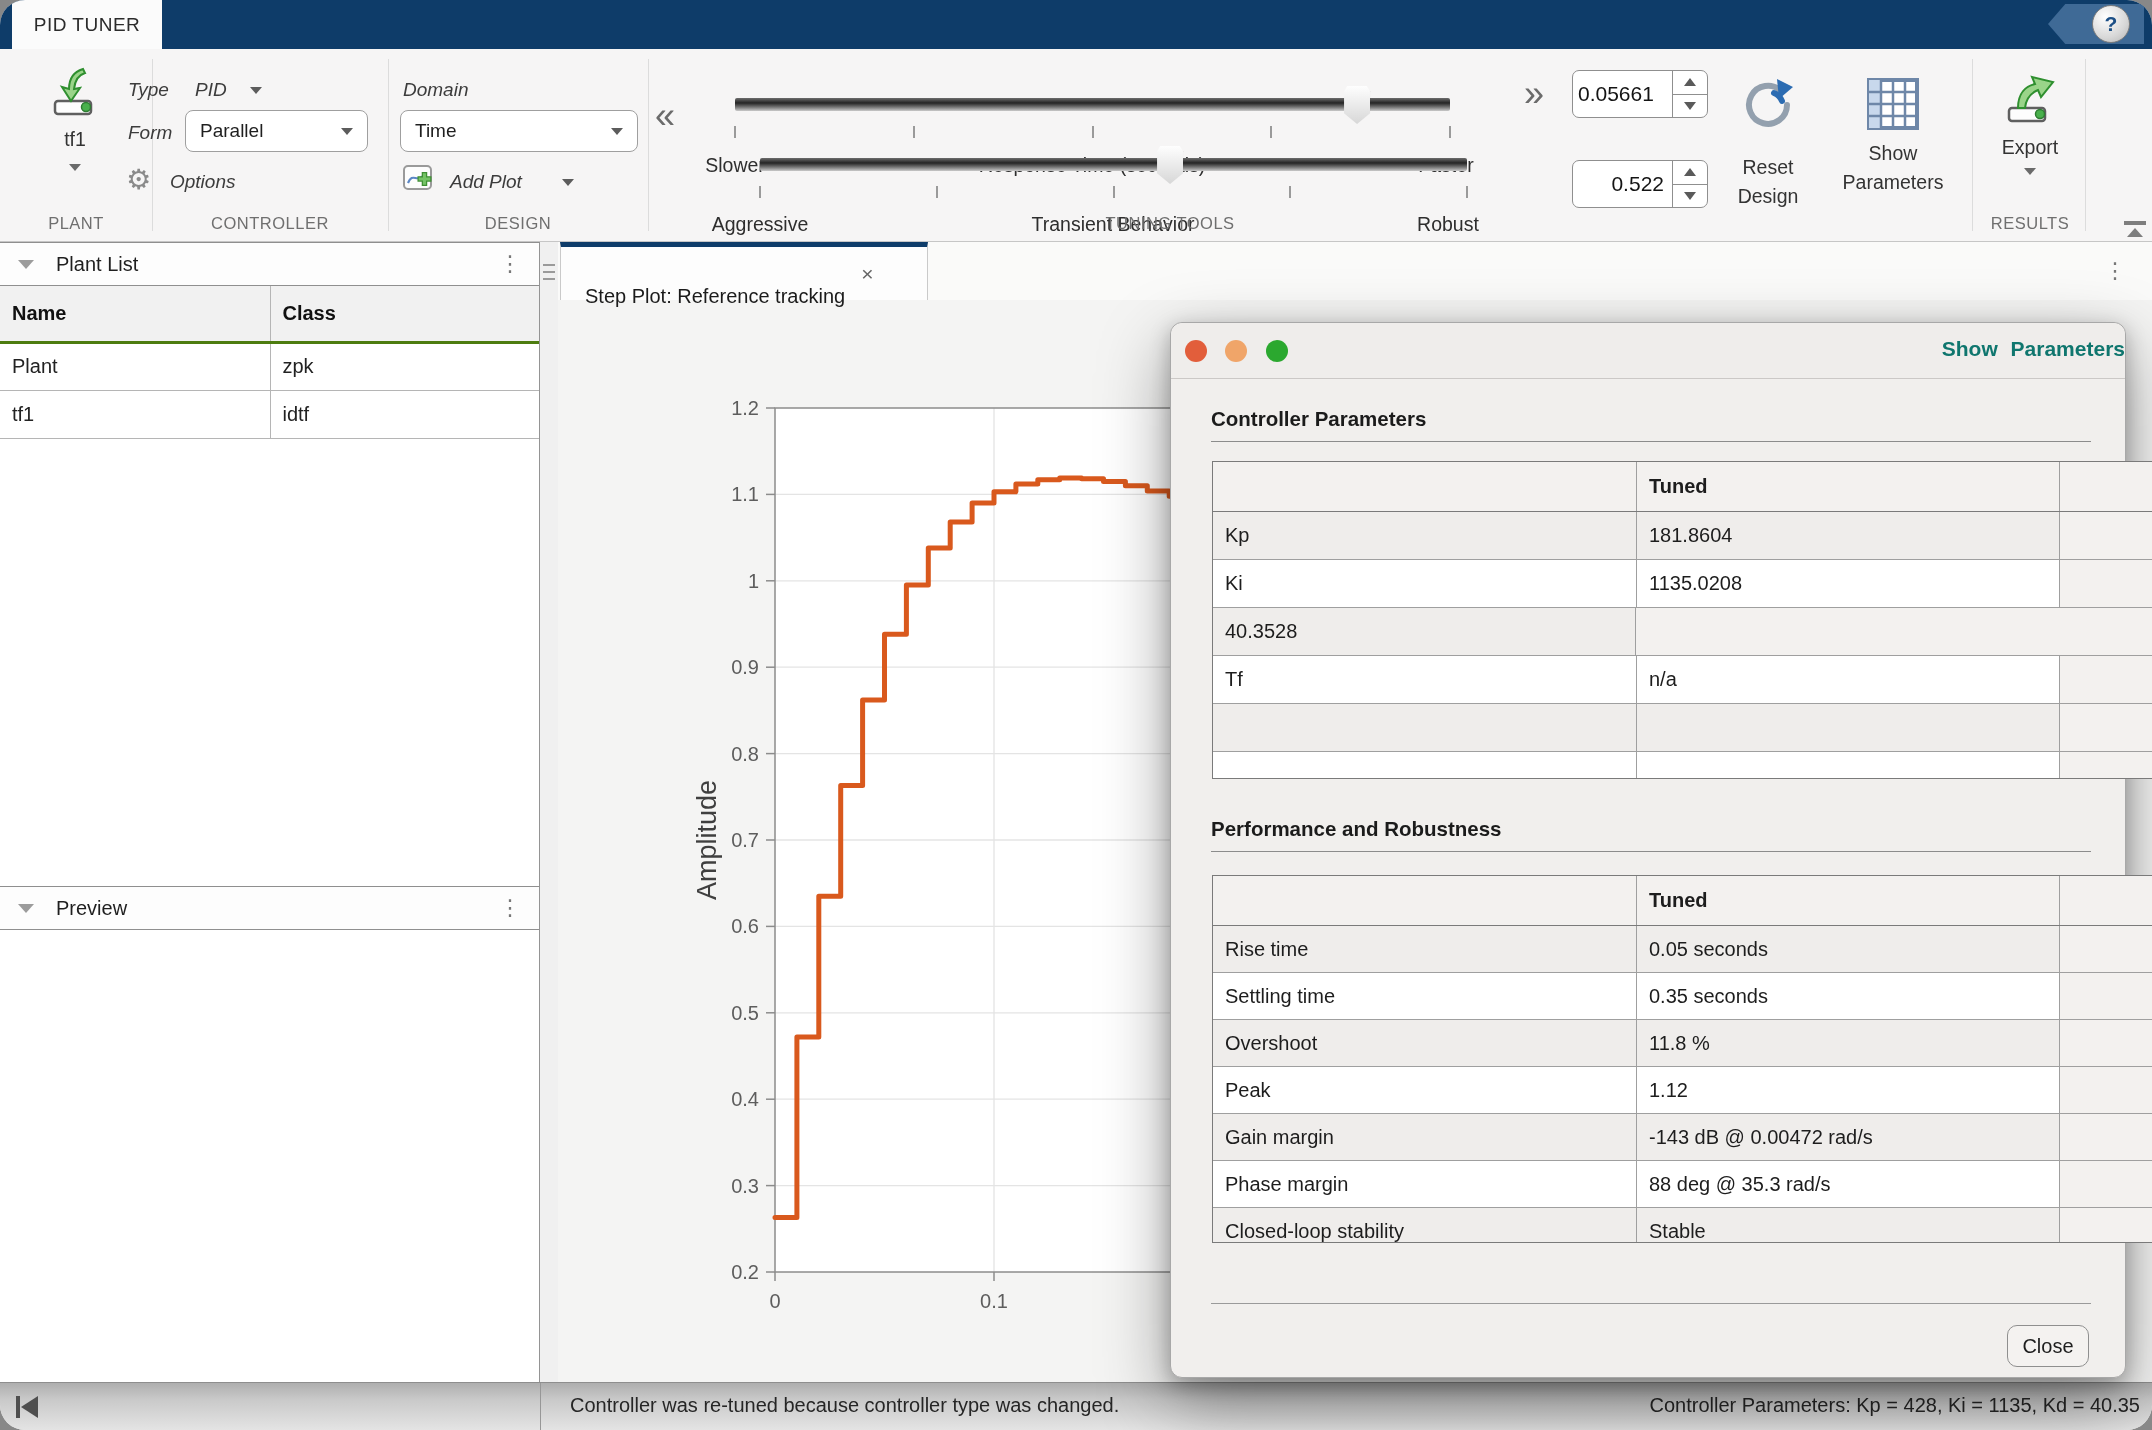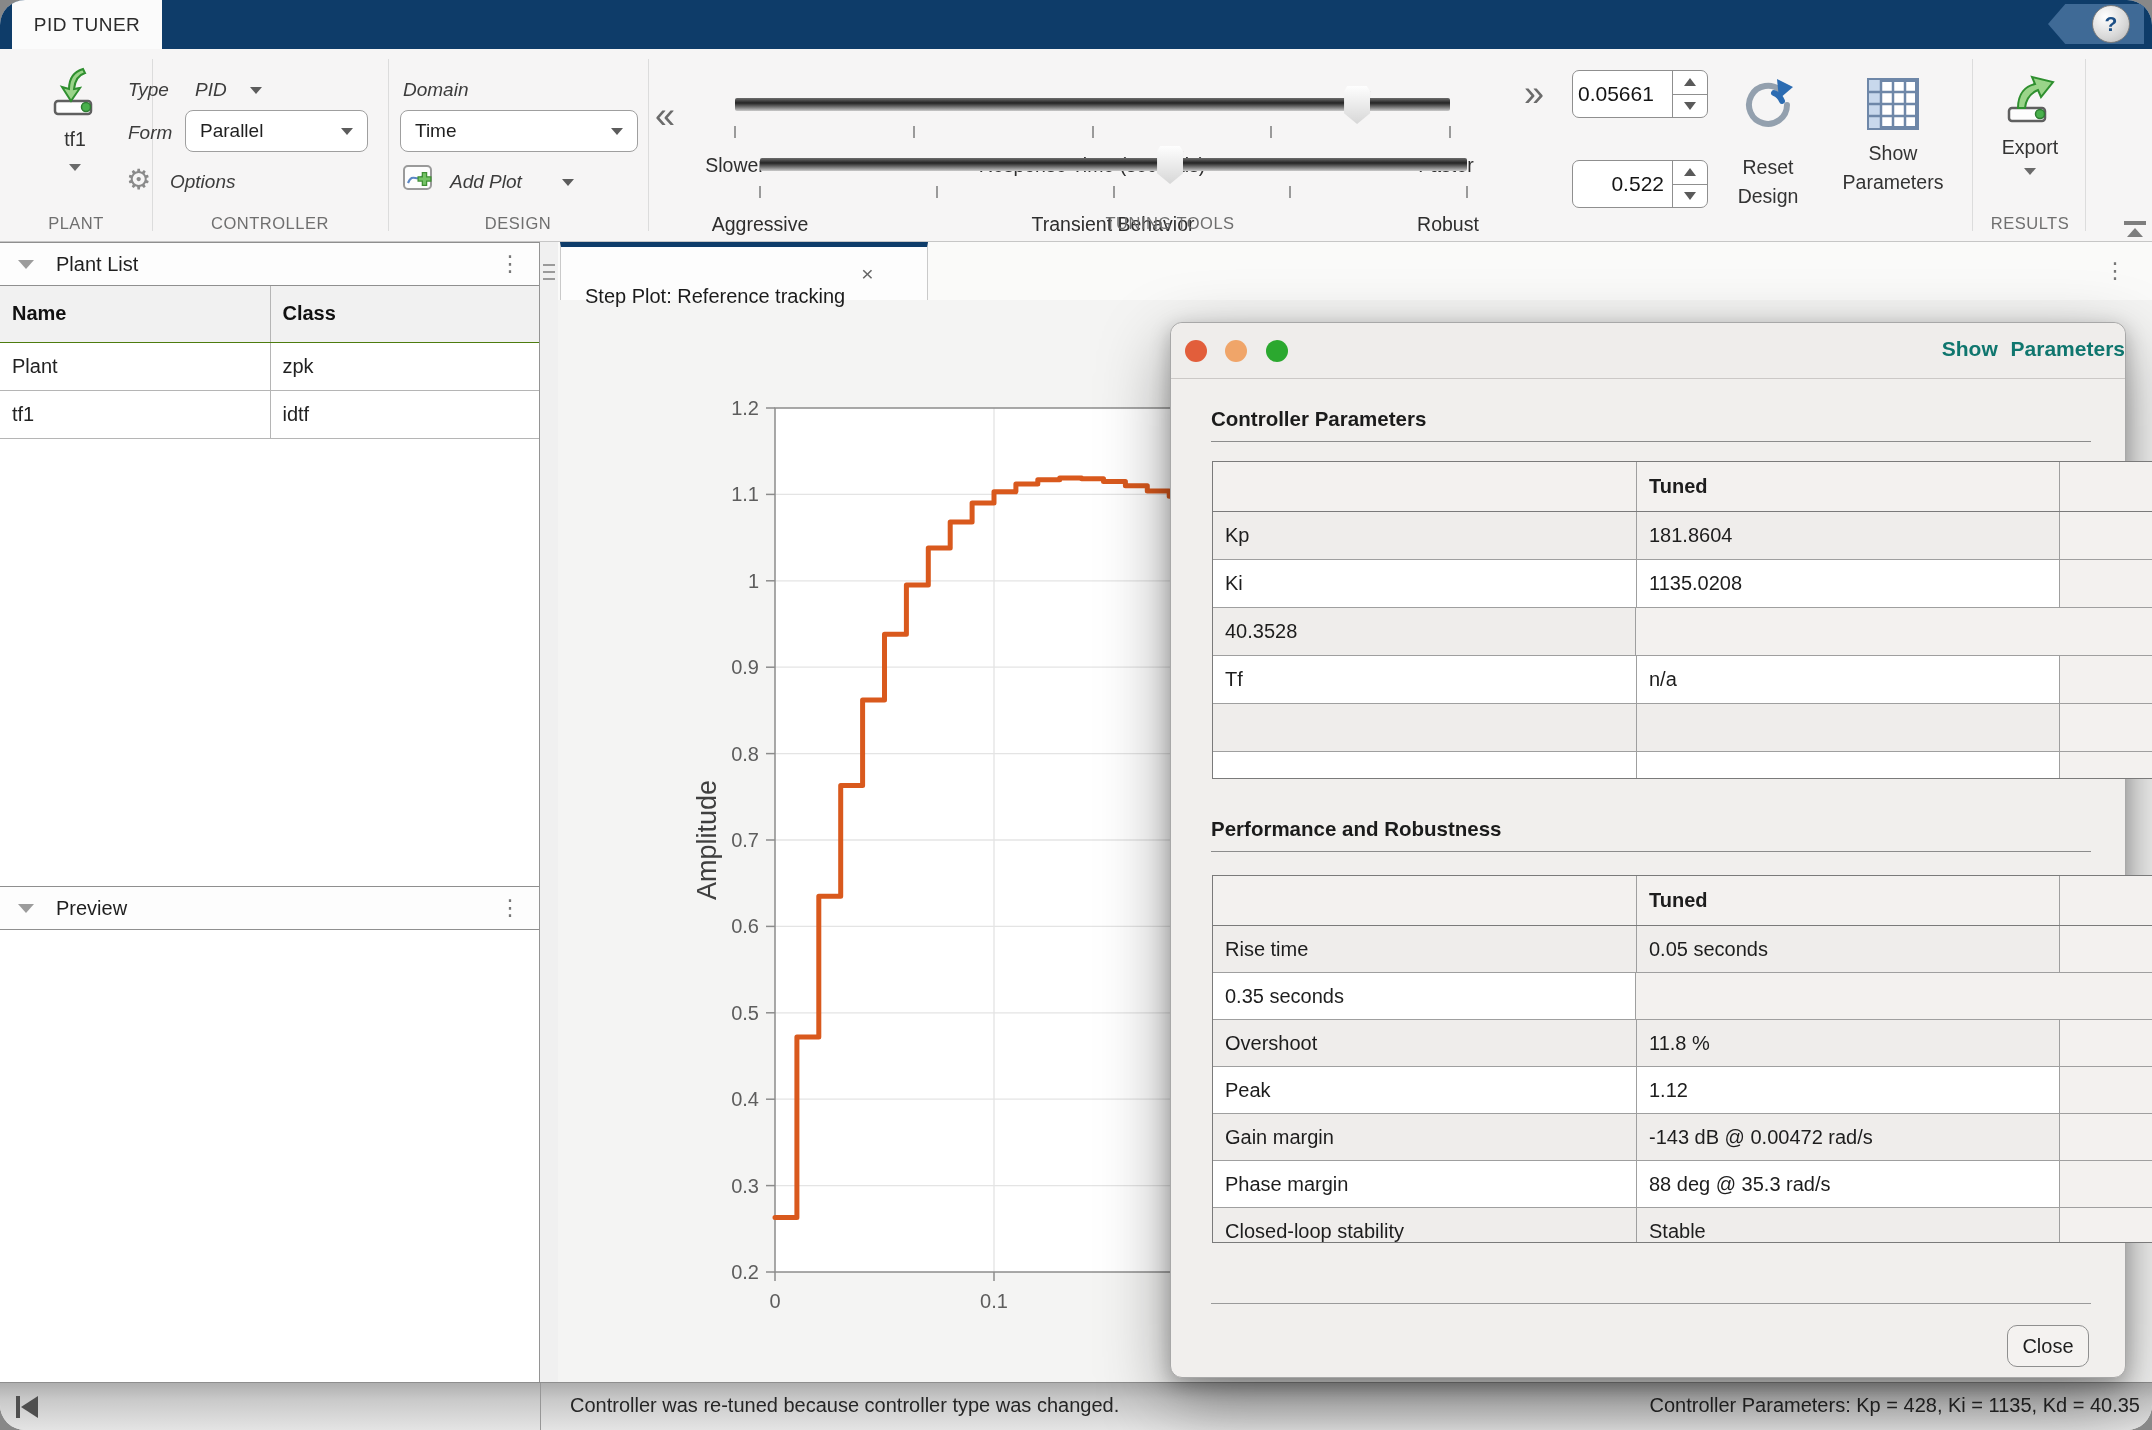--- a/index.html
+++ b/index.html
@@ -51,21 +51,21 @@
   #collapse-ribbon .tri{width:0;height:0;border-left:8px solid transparent;border-right:8px solid transparent;border-bottom:9px solid #7e7e7e;margin-left:3px;}
   
   #left-panel{left:0;top:242px;width:540px;height:1140px;background:#fff;border-right:1px solid #949494;box-sizing:border-box;}
   .panel-header{position:absolute;left:0;width:539px;height:44px;background:#fdfdfd;border-top:1px solid #8f8f8f;border-bottom:1px solid #8f8f8f;
                 box-sizing:border-box;display:flex;align-items:center;}
   .panel-header .ptri{width:0;height:0;border-left:8px solid transparent;border-right:8px solid transparent;border-top:9px solid #9c9c9c;margin-left:18px;}
   .panel-header .ptitle{font-size:20px;color:#1f1f1f;margin-left:22px;}
   .panel-header .pmenu{margin-left:auto;margin-right:18px;font-size:22px;color:#777;line-height:20px;}
   table.plant{border-collapse:collapse;width:539px;font-size:20px;table-layout:fixed;}
   table.plant th,table.plant td{border-bottom:1px solid #b5b5b5;height:48px;padding:0 0 0 12px;text-align:left;font-weight:normal;box-sizing:border-box;}
-  table.plant th{background:#f1f1f1;font-weight:bold;height:56px;border-bottom:1px solid #4d7c0f;color:#111;}
+  table.plant th{background:#f1f1f1;font-weight:bold;height:56px;border-bottom:3px solid #4d7c0f;color:#111;}
   table.plant th:first-child,table.plant td:first-child{width:270px;border-right:1px solid #b5b5b5;}
   
   #splitter{left:540px;top:242px;width:18px;height:1140px;background:#f0f0f0;}
   #splitter .grip{margin:22px auto 0 auto;width:12px;height:20px;
      background:repeating-linear-gradient(180deg,#9a9a9a 0 2px,transparent 2px 7px);}
   
   #plot-area{left:558px;top:242px;width:1594px;height:1140px;background:#f4f4f3;}
   #tabbar{position:absolute;left:0;top:0;width:1594px;height:58px;background:#fafaf9;}
   #doc-tab{position:absolute;left:2px;top:0;width:368px;height:58px;background:#fdfdfd;border-left:1px solid #cacaca;border-right:1px solid #cacaca;
            border-top:5px solid #0e3c69;box-sizing:border-box;display:flex;align-items:center;padding-left:24px;}
@@ -425,20 +425,21 @@
         <div class="c2">Tuned</div>
         <div class="c3"></div>
       </div>
       <div id="perf-rows">
           <div class="row" style="height: 47px;">
             <div class="c1">Rise time</div>
             <div class="c2">0.05 seconds</div>
             <div class="c3"></div>
           </div>
           <div class="row" style="height: 47px;">
+            <div class="c1">Settling time</div>
             <div class="c2">0.35 seconds</div>
             <div class="c3"></div>
           </div>
           <div class="row" style="height: 47px;">
             <div class="c1">Overshoot</div>
             <div class="c2">11.8 %</div>
             <div class="c3"></div>
           </div>
           <div class="row" style="height: 47px;">
             <div class="c1">Peak</div>

